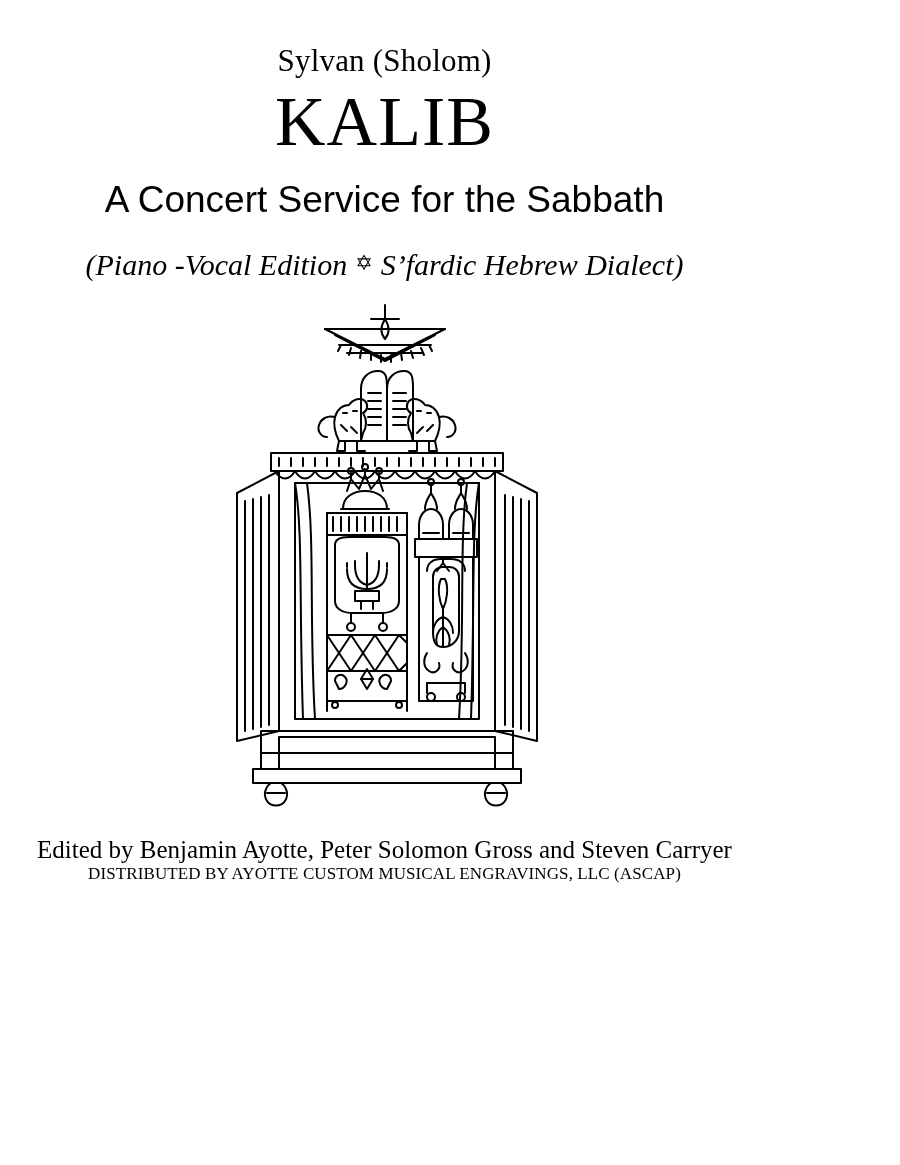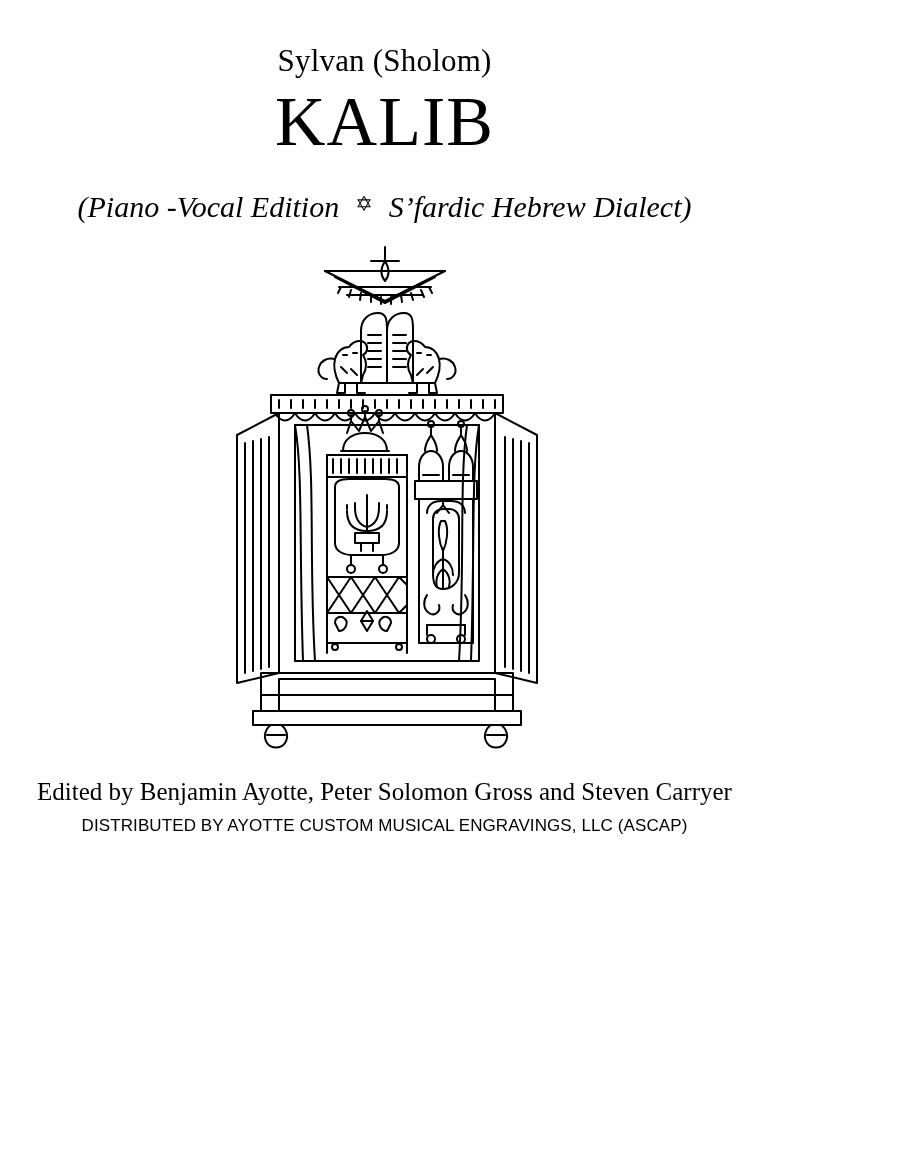--- a/index.html
+++ b/index.html
@@ -65,21 +65,21 @@
   .edition-line {
     font-family: "Liberation Serif", serif;
     font-size: 30px;
     font-style: italic;
     line-height: 1.2;
     margin-top: 26px;
     text-align: center;
     display: flex;
     align-items: center;
     justify-content: center;
-    gap: 8px;
+    gap: 0px;
   }
   .edition-line .star {
     font-style: normal;
     font-size: 21px;
     padding: 0 8px;
     position: relative;
     top: -2px;
   }
   .artwork {
     margin-top: 18px;
@@ -87,34 +87,35 @@
     height: 510px;
   }
   .artwork svg { display: block; width: 100%; height: 100%; }
   .editors {
     font-family: "Liberation Serif", serif;
     font-size: 25px;
     margin-top: 25px;
     text-align: center;
   }
   .distributor {
-    font-family: Liberation Sans, sans-serif;
+    font-family: Liberation Serif, serif;
     font-size: 17px;
-    margin-top: 10px;
+    margin-top: 0;
     text-align: center;
     letter-spacing: 0.1px;
   }
 </style>
 </head>
 <body>
 
 <div class="page">
 
   <div class="composer-first">Sylvan (Sholom)</div>
   <div class="composer-last">KALIB</div>
+  <div class="subtitle">A Concert Service for the Sabbath</div>
 
   <div class="edition-line">
     <span>(Piano -Vocal Edition</span>
     <span class="star">✡</span>
     <span>S’fardic Hebrew Dialect)</span>
   </div>
 
   <div class="artwork">
     <svg viewBox="0 0 420 510" xmlns="http://www.w3.org/2000/svg" fill="none" stroke="#000" stroke-width="2" stroke-linecap="round" stroke-linejoin="round">
 

